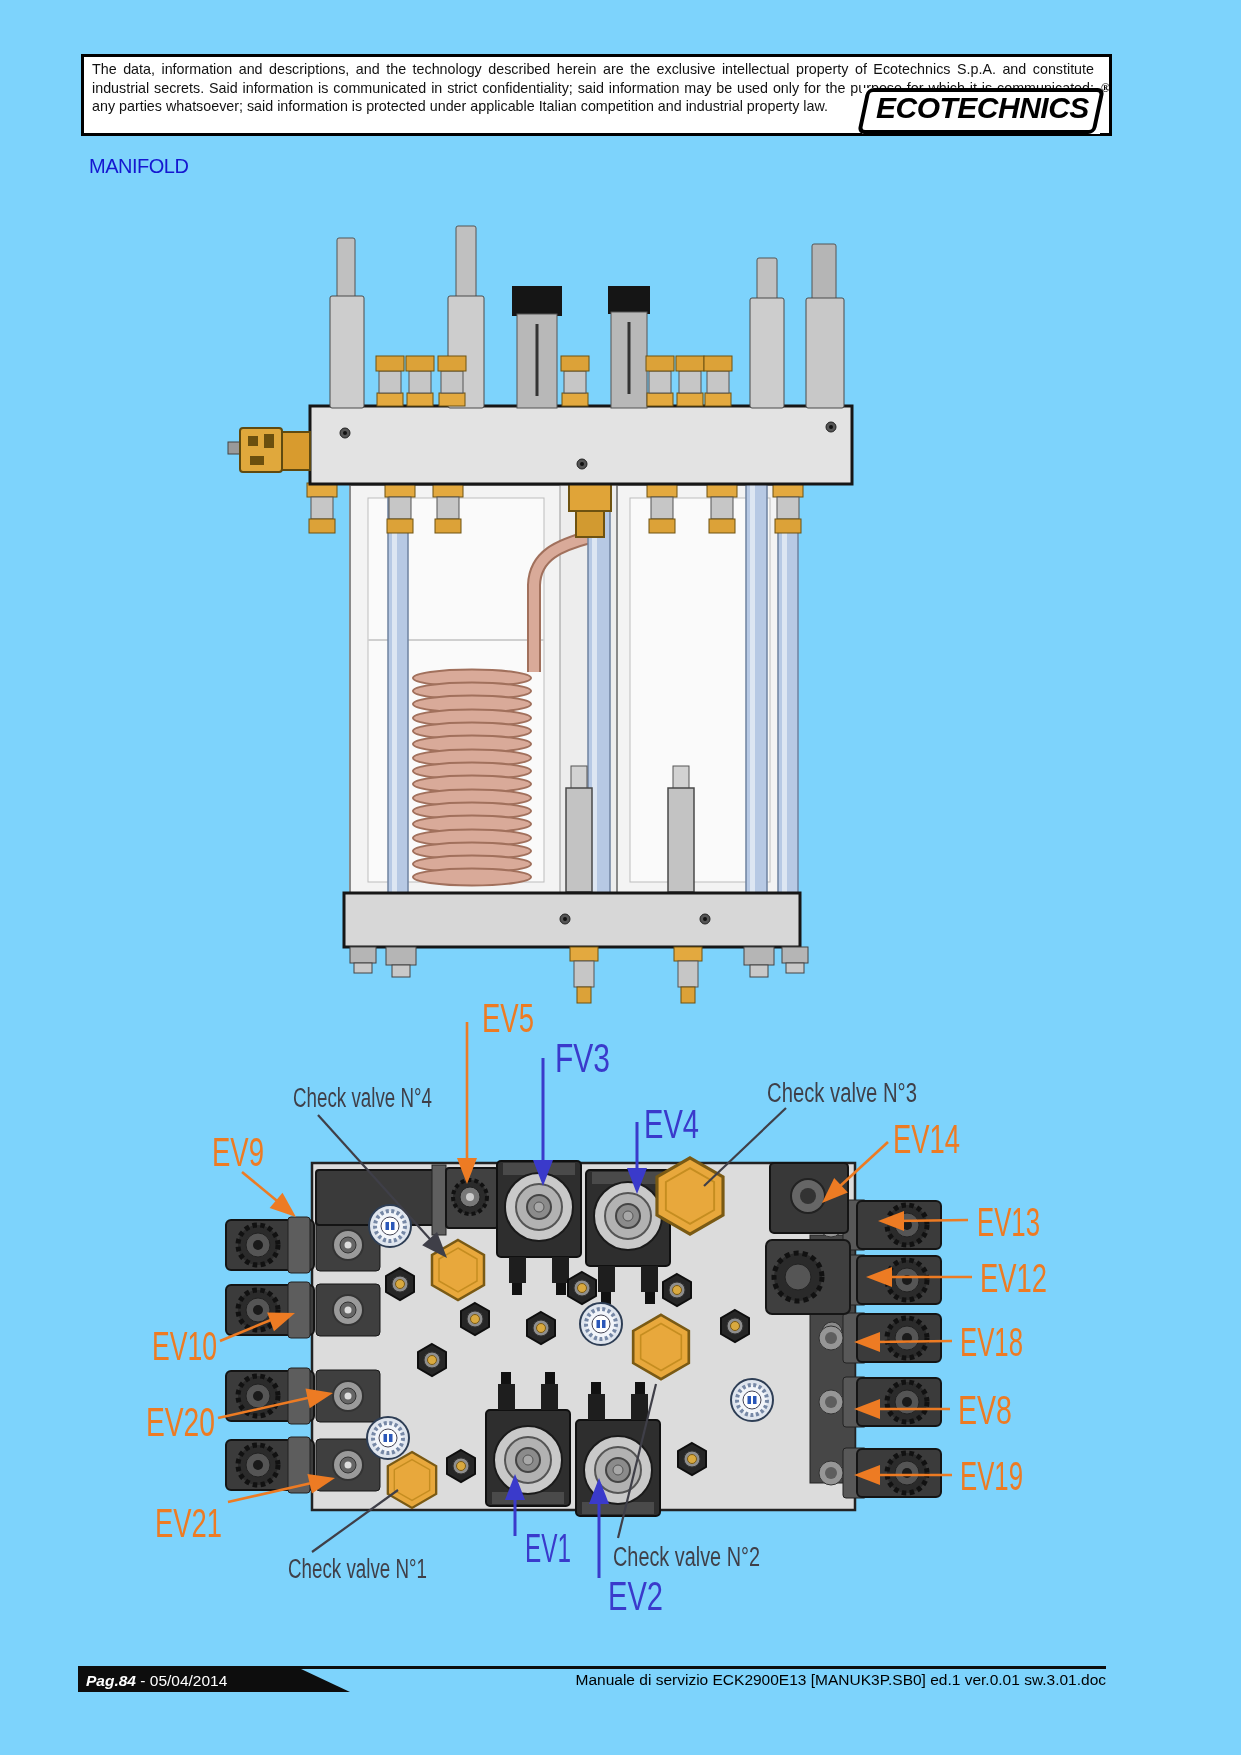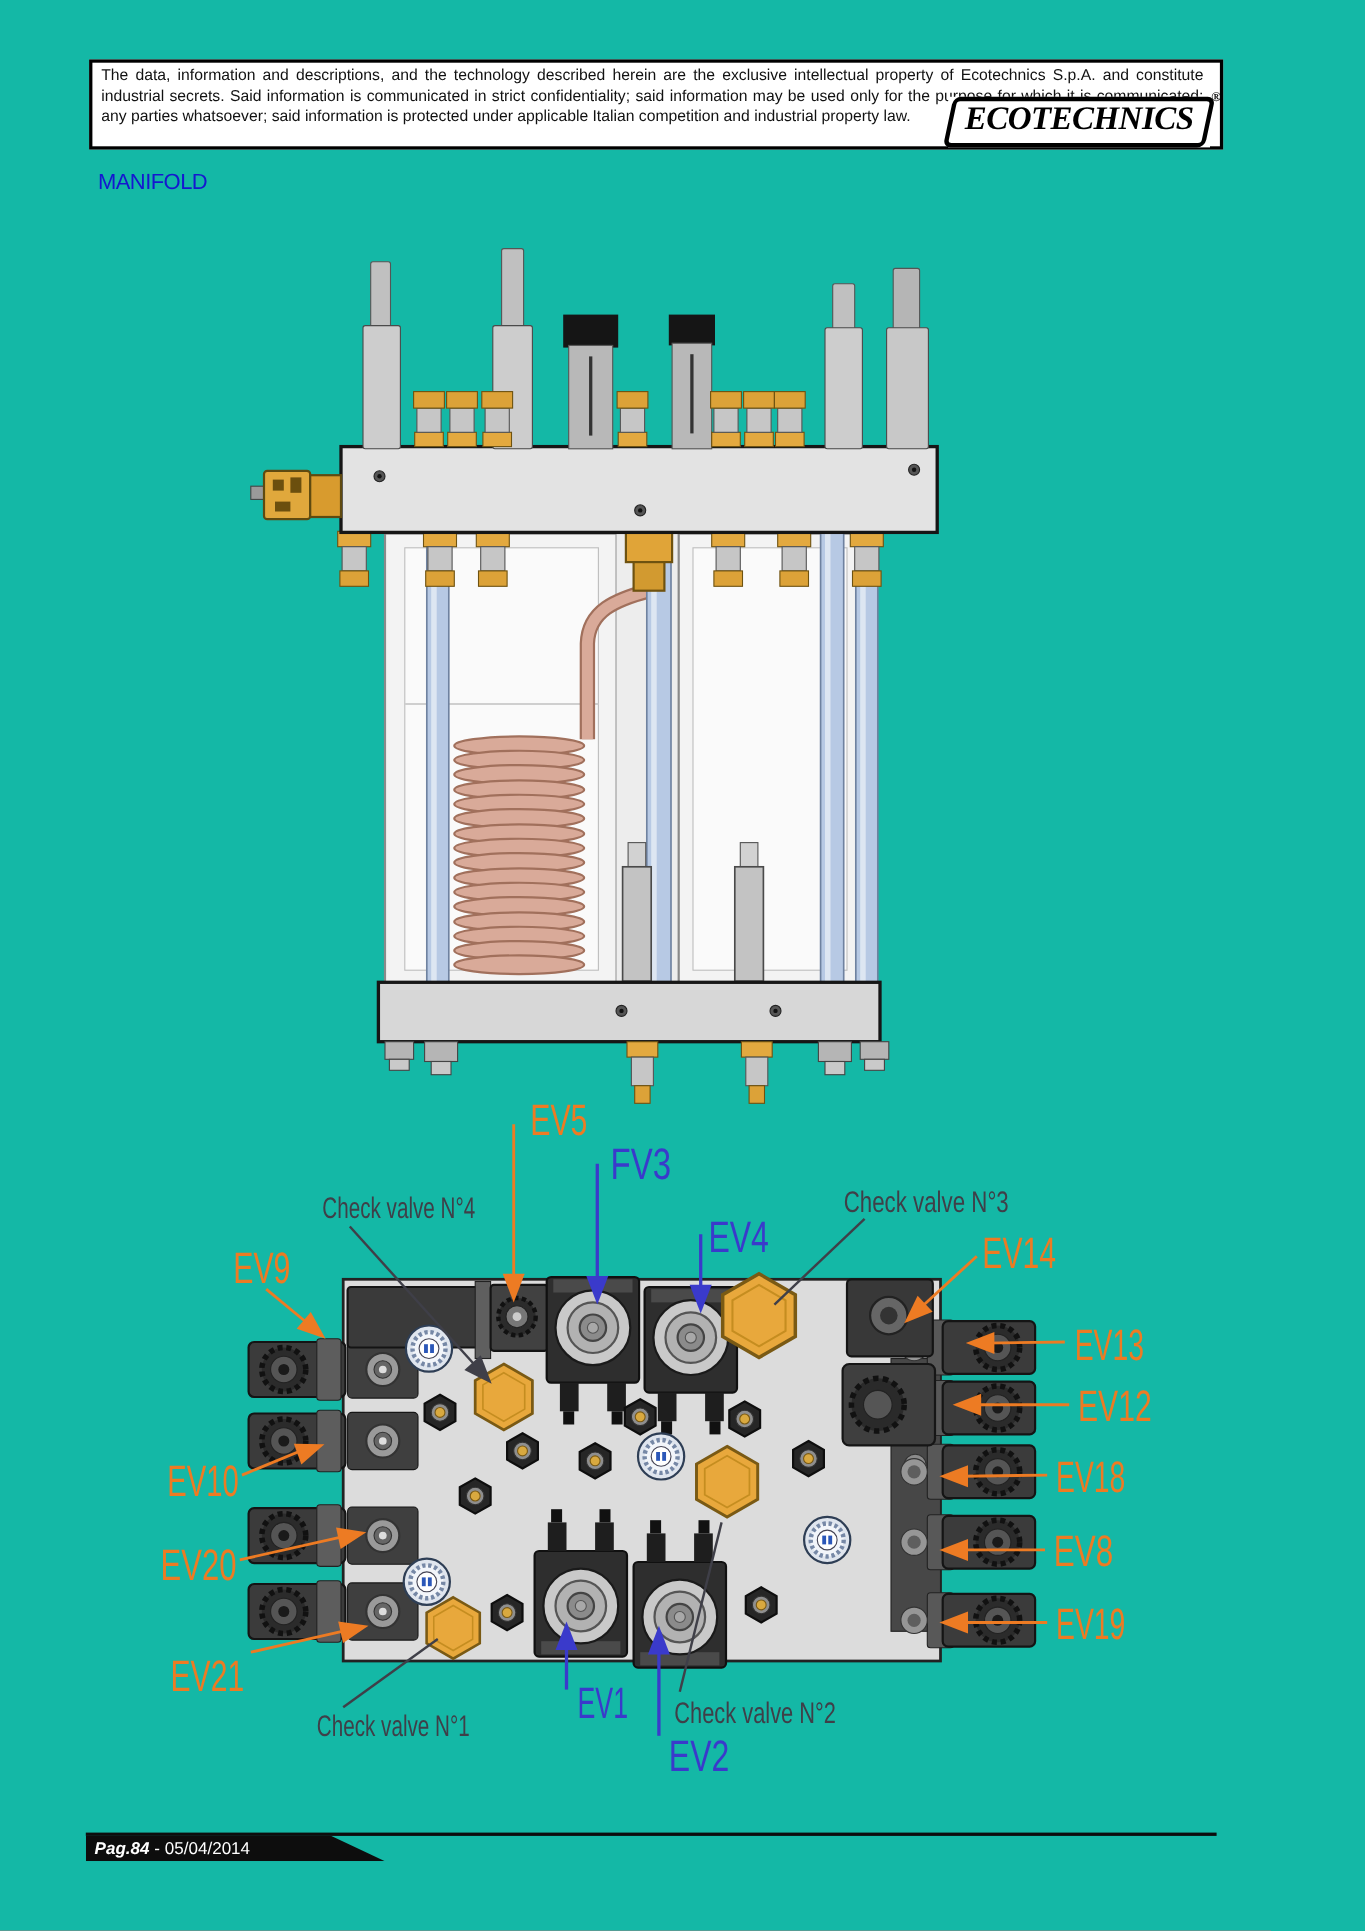--- a/index.html
+++ b/index.html
@@ -1,29 +1,29 @@
 <!DOCTYPE html>
 <html><head>
 <meta charset="utf-8">
 <style>
   html,body{margin:0;padding:0;background:#888;}
-  .page{position:relative;width:1241px;height:1755px;background:#14b8a6;margin:0 auto;
+  .page{position:relative;width:1241px;height:1755px;background:#7dd3fc;margin:0 auto;
         font-family:"Liberation Sans", sans-serif;overflow:hidden;}
 
   
   .disclaimer-box{position:absolute;left:81px;top:54px;width:1017px;height:73px;
     border:3.5px solid #000;background:#fff;padding:3px 0 0 8px;}
   .disc-line{font-size:14.3px;line-height:18.6px;color:#111;white-space:nowrap;}
   .disc-line.just{width:1002px;text-align:justify;text-align-last:justify;white-space:normal;
     height:18.6px;overflow:hidden;}
   .logo-wrap{position:absolute;left:862px;top:88px;width:238px;height:46px;background:#fff;}
   .logo-skew{position:absolute;inset:0;border:4px solid #000;border-radius:7px;
     transform:skewX(-12deg);background:#fff;}
   .logo-text{position:absolute;left:14px;top:3px;width:210px;text-align:center;
-    font-family:Liberation Serif, serif;font-style:italic;font-weight:bold;
+    font-family:Liberation Sans, sans-serif;font-style:italic;font-weight:bold;
     font-size:30px;letter-spacing:-0.5px;color:#000;}
   .logo-reg{position:absolute;right:-10px;top:-7px;font-size:12px;font-weight:bold;color:#000;
     font-family:"Liberation Serif", serif;}
 
   .page-title{position:absolute;left:89px;top:155px;font-size:20px;font-weight:normal;
     letter-spacing:-0.5px;color:#1517D0;}
 
   
   .fig3d{position:absolute;left:215px;top:220px;width:645px;height:790px;}
   .figdiag{position:absolute;left:130px;top:985px;width:980px;height:640px;}
@@ -398,14 +398,15 @@
       <text class="cvlab" x="288" y="1578" textLength="139" lengthAdjust="spacingAndGlyphs">Check valve N°1</text>
       <text class="cvlab" x="613" y="1566" textLength="147" lengthAdjust="spacingAndGlyphs">Check valve N°2</text>
     </g>
   </svg>
 
   <div class="footer-line"></div>
   <div class="footer-bar">
     <span class="pg">Pag.84</span>
     <span>- 05/04/2014</span>
   </div>
+  <div class="footer-doc">Manuale di servizio ECK2900E13 [MANUK3P.SB0] ed.1 ver.0.01 sw.3.01.doc</div>
 
 </div>
 
 </body></html>

